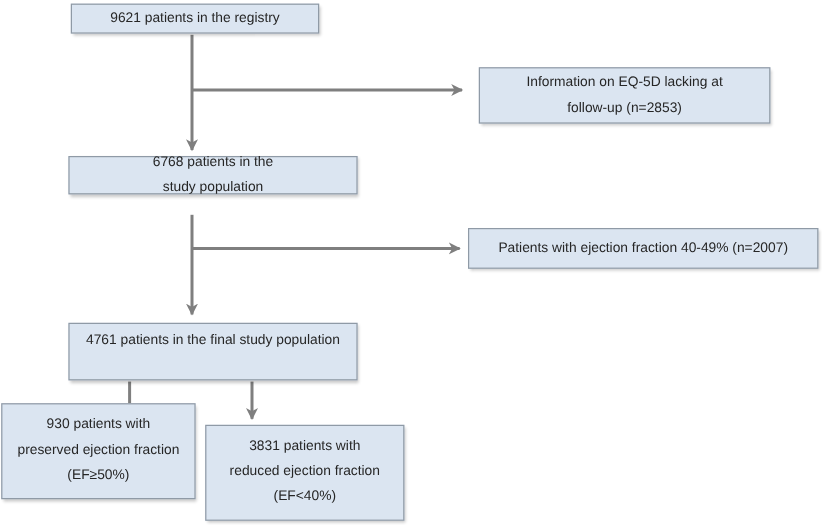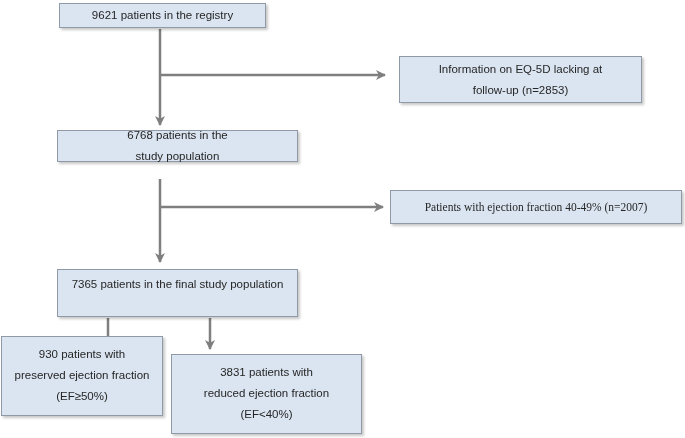--- a/index.html
+++ b/index.html
@@ -48,26 +48,26 @@
     line-height: 1.82;
     text-align: center;
     white-space: pre-line;
     display: flex;
     justify-content: center;
     align-items: center;
   }
   .b1 { left: 59px;  top: 3px;   width: 207px; height: 25px; }
   .b2 { left: 399px; top: 56px;  width: 243px; height: 47px; }
   .b3 { left: 57px;  top: 130px; width: 241px; height: 32px; }
-  .b4 { left: 390px; top: 190px; width: 292px; height: 34px; font-family: Liberation Serif, serif; }
+  .b4 { left: 390px; top: 190px; width: 292px; height: 34px; }
   .b5 { left: 57px;  top: 269px; width: 241px; height: 48px;
         align-items: flex-start; padding-top: 4px; }
   .b6 { left: 1px;   top: 336px; width: 162px; height: 80px;
         align-items: flex-start; padding-top: 7px; }
-  .b7 { left: 171px; top: 354px; width: 191px; height: 80px;
+  .b7 { left: 171px; top: 354px; width: 166px; height: 80px;
         align-items: flex-start; padding-top: 7px; }
 </style>
 </head>
 <body>
 
 <div class="canvas">
 
   <svg class="arrows" width="685" height="438" viewBox="0 0 685 438" xmlns="http://www.w3.org/2000/svg">
     <defs>
       <marker id="ah" markerUnits="userSpaceOnUse" markerWidth="11" markerHeight="11" refX="9" refY="5" orient="auto">
@@ -85,21 +85,21 @@
   <div class="box b1">9621 patients in the registry</div>
 
   <div class="box b2">Information on EQ-5D lacking at
 follow-up (n=2853)</div>
 
   <div class="box b3">6768 patients in the
 study population</div>
 
   <div class="box b4">Patients with ejection fraction 40-49% (n=2007)</div>
 
-  <div class="box b5">7365 patients in the final study population</div>
+  <div class="box b5">4761 patients in the final study population</div>
 
   <div class="box b6">930 patients with
 preserved ejection fraction
 (EF≥50%)</div>
 
   <div class="box b7">3831 patients with
 reduced ejection fraction
 (EF&lt;40%)</div>
 
 </div>

